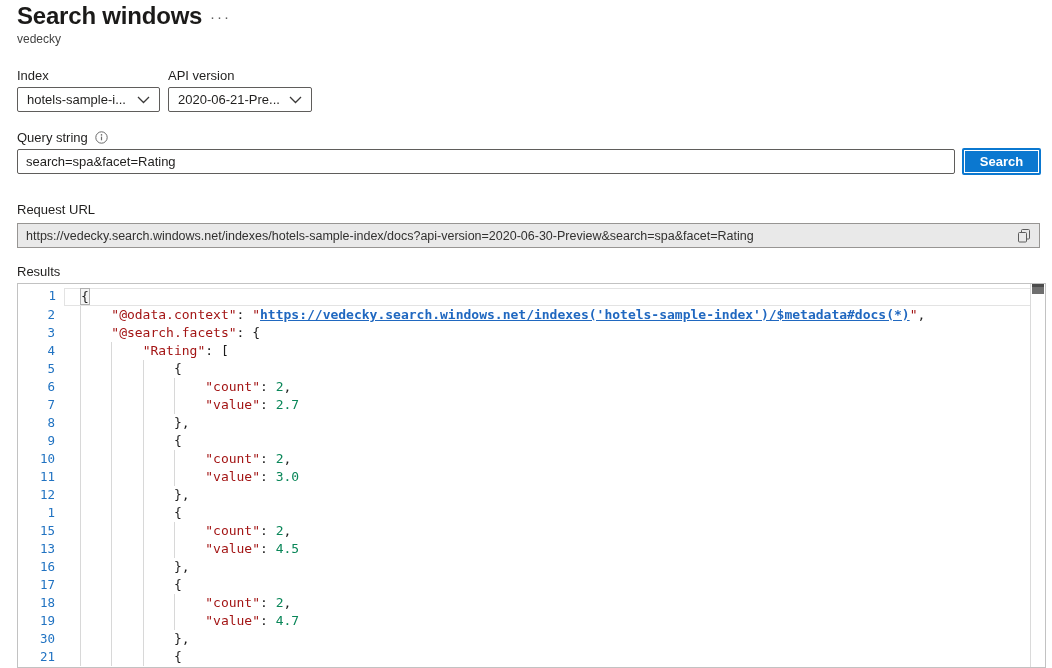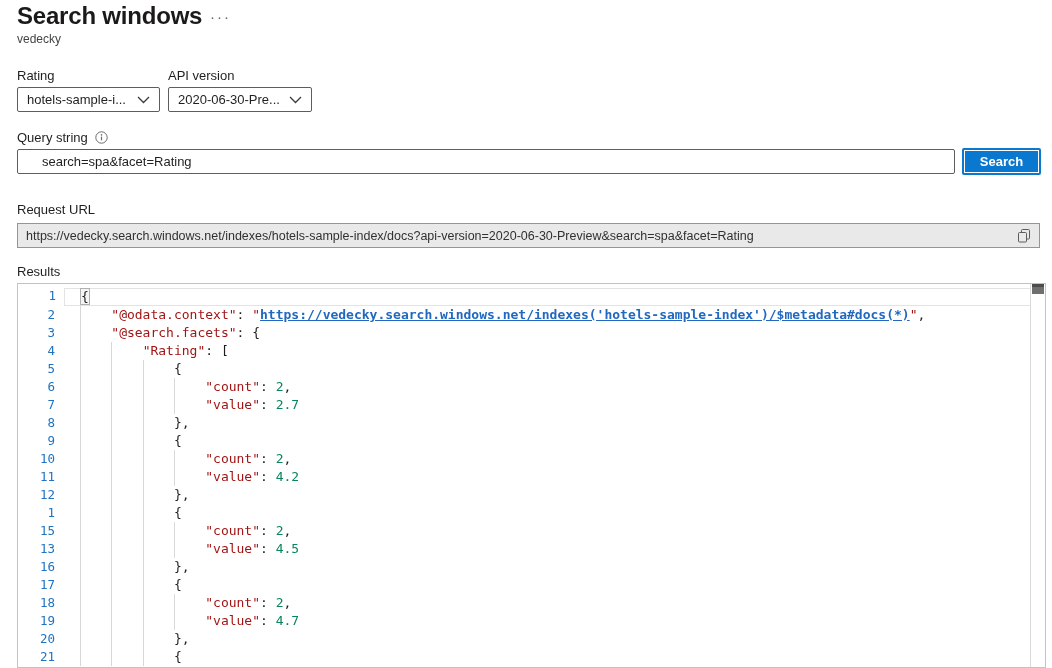--- a/index.html
+++ b/index.html
@@ -20,21 +20,21 @@
   .lbl-results{position:absolute;left:17px;top:264px;}
 
   .dropdown{position:absolute;top:87px;height:25px;box-sizing:border-box;background:#fff;
     border:1px solid #5f5d5b;border-radius:2px;display:flex;align-items:center;
     justify-content:space-between;padding:0 9px;font-size:13px;color:#201f1e;cursor:pointer;}
   .dd-index{left:17px;width:143px;}
   .dd-api{left:168px;width:144px;}
   .chev{display:flex;align-items:center;}
 
   .query-input{position:absolute;left:17px;top:149px;width:938px;height:25px;box-sizing:border-box;
-    border:1px solid #5f5d5b;border-radius:2px;padding:0 24px;font-size:13px;color:#201f1e;
+    border:1px solid #5f5d5b;border-radius:2px;padding:0 8px;font-size:13px;color:#201f1e;
     font-family:"Liberation Sans",sans-serif;background:#fff;}
   .search-btn{position:absolute;left:962px;top:148px;width:79px;height:27px;box-sizing:border-box;
     background:#0b78d0;border:2px solid #0b78d0;border-radius:2px;box-shadow:inset 0 0 0 1px #fff;
     color:#fff;font-size:13px;font-weight:700;cursor:pointer;font-family:"Liberation Sans",sans-serif;}
 
   .url-bar{position:absolute;left:17px;top:223px;width:1023px;height:25px;box-sizing:border-box;
     background:#e9e9e9;border:1px solid #979593;display:flex;align-items:center;
     padding:0 4px 0 8px;justify-content:space-between;}
   .url-text{flex:1;font-size:12.5px;color:#323130;white-space:nowrap;overflow:hidden;}
   .copy-btn{border:none;background:none;padding:2px 4px;cursor:pointer;display:flex;align-items:center;}
@@ -63,33 +63,33 @@
 </style>
 </head>
 <body>
 
 <div class="page">
 
   <h1 class="title">Search windows</h1>
   <button class="menu-dots">···</button>
   <div class="subtitle">vedecky</div>
 
-  <div class="lbl lbl-index">Rating</div>
+  <div class="lbl lbl-index">Index</div>
   <div class="lbl lbl-api">API version</div>
 
   <div class="dropdown dd-index">
     <span>hotels-sample-i...</span>
     <span class="chev">
       <svg width="13" height="8" viewBox="0 0 13 8">
           <path d="M1 1 L6.5 6.5 L12 1" fill="none" stroke="#3b3a39" stroke-width="1.3"></path>
         </svg>
     </span>
   </div>
   <div class="dropdown dd-api">
-    <span>2020-06-30-Pre...</span>
+    <span>2020-06-21-Pre...</span>
     <span class="chev">
       <svg width="13" height="8" viewBox="0 0 13 8">
           <path d="M1 1 L6.5 6.5 L12 1" fill="none" stroke="#3b3a39" stroke-width="1.3"></path>
         </svg>
     </span>
   </div>
 
   <div class="lbl lbl-query">
     <span>Query string</span>
     <span style="display:flex;align-items:center;">
@@ -183,21 +183,21 @@
           <i class="g" style="left: calc(8ch + 16px);"></i>
           <i class="g" style="left: calc(12ch + 16px);"></i>
           <span class="code-text"><span>                </span><span class="tk-k">"count"</span><span class="tk-p">: </span><span class="tk-n">2</span><span class="tk-p">,</span></span>
         </div>
         <div class="row">
           <span class="ln">11</span>
           <i class="g" style="left: calc(0ch + 16px);"></i>
           <i class="g" style="left: calc(4ch + 16px);"></i>
           <i class="g" style="left: calc(8ch + 16px);"></i>
           <i class="g" style="left: calc(12ch + 16px);"></i>
-          <span class="code-text"><span>                </span><span class="tk-k">"value"</span><span class="tk-p">: </span><span class="tk-n">4.2</span></span>
+          <span class="code-text"><span>                </span><span class="tk-k">"value"</span><span class="tk-p">: </span><span class="tk-n">3.0</span></span>
         </div>
         <div class="row">
           <span class="ln">12</span>
           <i class="g" style="left: calc(0ch + 16px);"></i>
           <i class="g" style="left: calc(4ch + 16px);"></i>
           <i class="g" style="left: calc(8ch + 16px);"></i>
           <span class="code-text"><span>            </span><span class="tk-p">},</span></span>
         </div>
         <div class="row">
           <span class="ln">1</span>
@@ -246,21 +246,21 @@
         </div>
         <div class="row">
           <span class="ln">19</span>
           <i class="g" style="left: calc(0ch + 16px);"></i>
           <i class="g" style="left: calc(4ch + 16px);"></i>
           <i class="g" style="left: calc(8ch + 16px);"></i>
           <i class="g" style="left: calc(12ch + 16px);"></i>
           <span class="code-text"><span>                </span><span class="tk-k">"value"</span><span class="tk-p">: </span><span class="tk-n">4.7</span></span>
         </div>
         <div class="row">
-          <span class="ln">20</span>
+          <span class="ln">30</span>
           <i class="g" style="left: calc(0ch + 16px);"></i>
           <i class="g" style="left: calc(4ch + 16px);"></i>
           <i class="g" style="left: calc(8ch + 16px);"></i>
           <span class="code-text"><span>            </span><span class="tk-p">},</span></span>
         </div>
         <div class="row">
           <span class="ln">21</span>
           <i class="g" style="left: calc(0ch + 16px);"></i>
           <i class="g" style="left: calc(4ch + 16px);"></i>
           <i class="g" style="left: calc(8ch + 16px);"></i>

